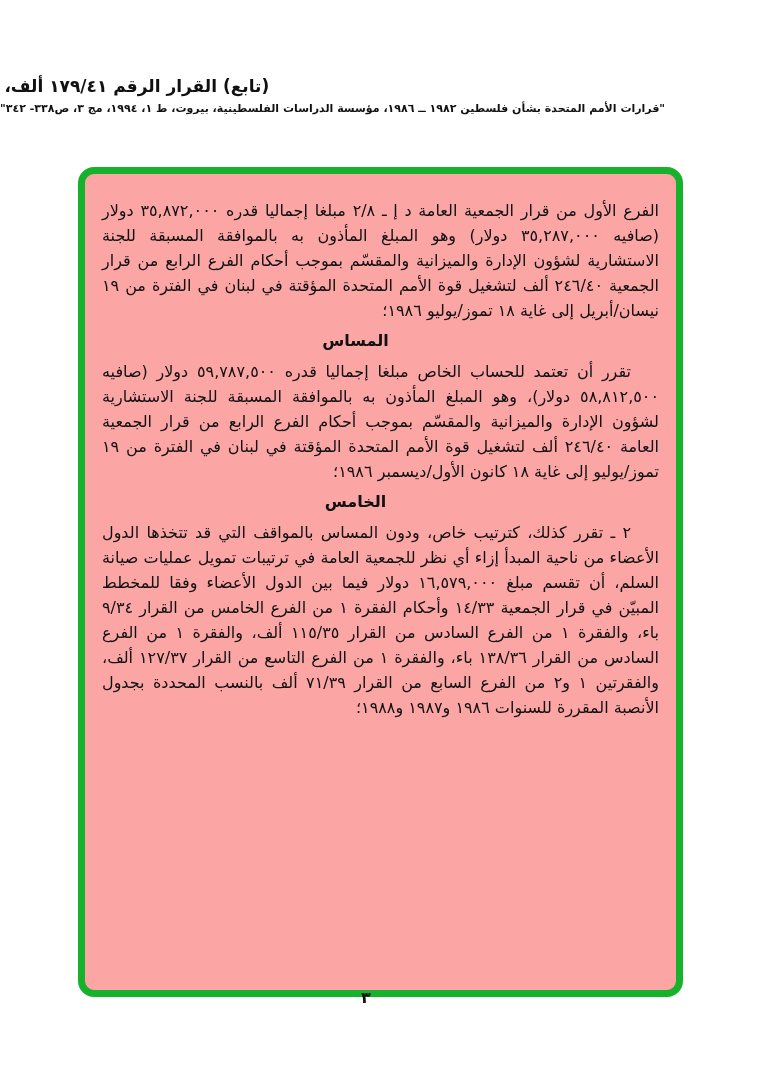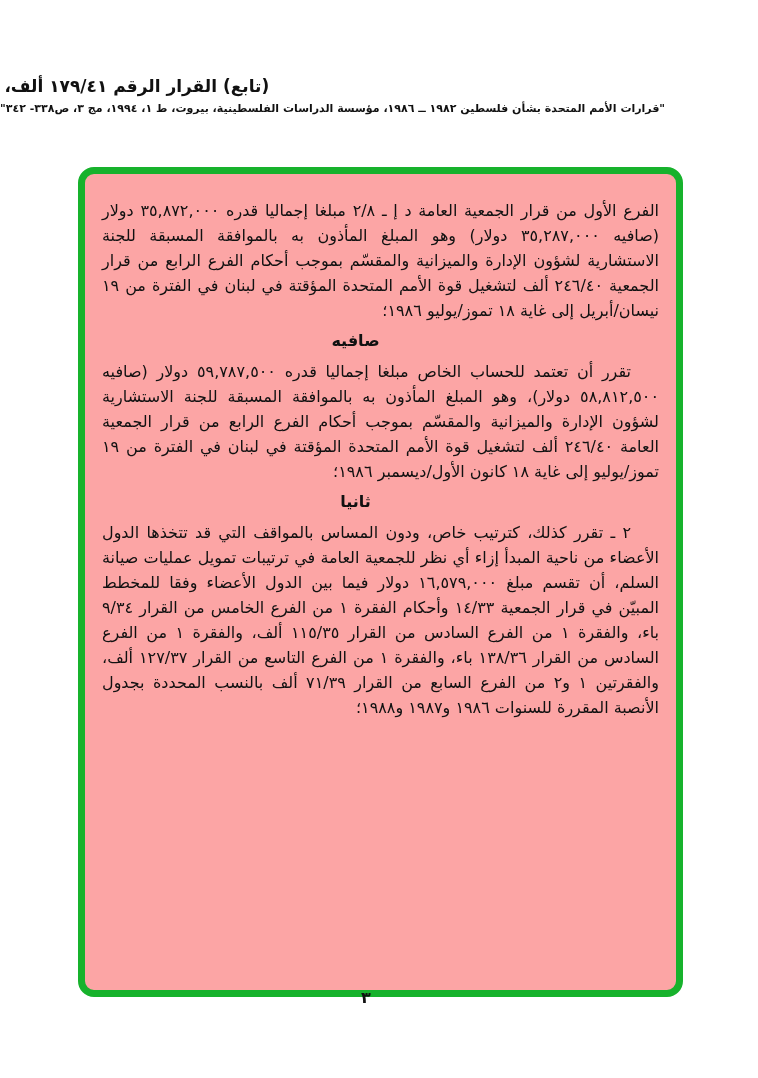--- a/index.html
+++ b/index.html
@@ -92,22 +92,22 @@
 <div class="page">
 
   <div class="page-header">
     <div class="doc-title">(تابع) القرار الرقم ١٧٩/٤١ ألف، باء</div>
     <div class="doc-source">"قرارات الأمم المتحدة بشأن فلسطين ١٩٨٢ ــ ١٩٨٦، مؤسسة الدراسات الفلسطينية، بيروت، ط ١، ١٩٩٤، مج ٣، ص٣٣٨- ٣٤٢"</div>
   </div>
 
   <div class="doc-frame" style="border-color: rgb(23, 178, 44);">
     <div class="doc-body" id="doc-body">
         <p class="paragraph"><span>الفرع الأول من قرار الجمعية العامة د إ ـ ٢/٨ مبلغا إجماليا قدره ٣٥,٨٧٢,٠٠٠ دولار (صافيه ٣٥,٢٨٧,٠٠٠ دولار) وهو المبلغ المأذون به بالموافقة المسبقة للجنة الاستشارية لشؤون الإدارة والميزانية والمقسّم بموجب أحكام الفرع الرابع من قرار الجمعية ٢٤٦/٤٠ ألف لتشغيل قوة الأمم المتحدة المؤقتة في لبنان في الفترة من ١٩ نيسان/أبريل إلى غاية ١٨ تموز/يوليو ١٩٨٦؛</span></p>
-        <h3 class="heading">صافيه</h3>
+        <h3 class="heading">المساس</h3>
         <p class="paragraph indent"><b>تقرر</b><span> أن تعتمد للحساب الخاص مبلغا إجماليا قدره ٥٩,٧٨٧,٥٠٠ دولار (صافيه ٥٨,٨١٢,٥٠٠ دولار)، وهو المبلغ المأذون به بالموافقة المسبقة للجنة الاستشارية لشؤون الإدارة والميزانية والمقسّم بموجب أحكام الفرع الرابع من قرار الجمعية العامة ٢٤٦/٤٠ ألف لتشغيل قوة الأمم المتحدة المؤقتة في لبنان في الفترة من ١٩ تموز/يوليو إلى غاية ١٨ كانون الأول/ديسمبر ١٩٨٦؛</span></p>
-        <h3 class="heading">ثانيا</h3>
+        <h3 class="heading">الخامس</h3>
         <p class="paragraph indent"><span>٢ ـ </span><b>تقرر كذلك</b><span>، كترتيب خاص، ودون المساس بالمواقف التي قد تتخذها الدول الأعضاء من ناحية المبدأ إزاء أي نظر للجمعية العامة في ترتيبات تمويل عمليات صيانة السلم، أن تقسم مبلغ ١٦,٥٧٩,٠٠٠ دولار فيما بين الدول الأعضاء وفقا للمخطط المبيّن في قرار الجمعية ١٤/٣٣ وأحكام الفقرة ١ من الفرع الخامس من القرار ٩/٣٤ باء، والفقرة ١ من الفرع السادس من القرار ١١٥/٣٥ ألف، والفقرة ١ من الفرع السادس من القرار ١٣٨/٣٦ باء، والفقرة ١ من الفرع التاسع من القرار ١٢٧/٣٧ ألف، والفقرتين ١ و٢ من الفرع السابع من القرار ٧١/٣٩ ألف بالنسب المحددة بجدول الأنصبة المقررة للسنوات ١٩٨٦ و١٩٨٧ و١٩٨٨؛</span></p>
       </div>
   </div>
 
   <div class="page-number">٣</div>
 
 </div>
 
 </body></html>

